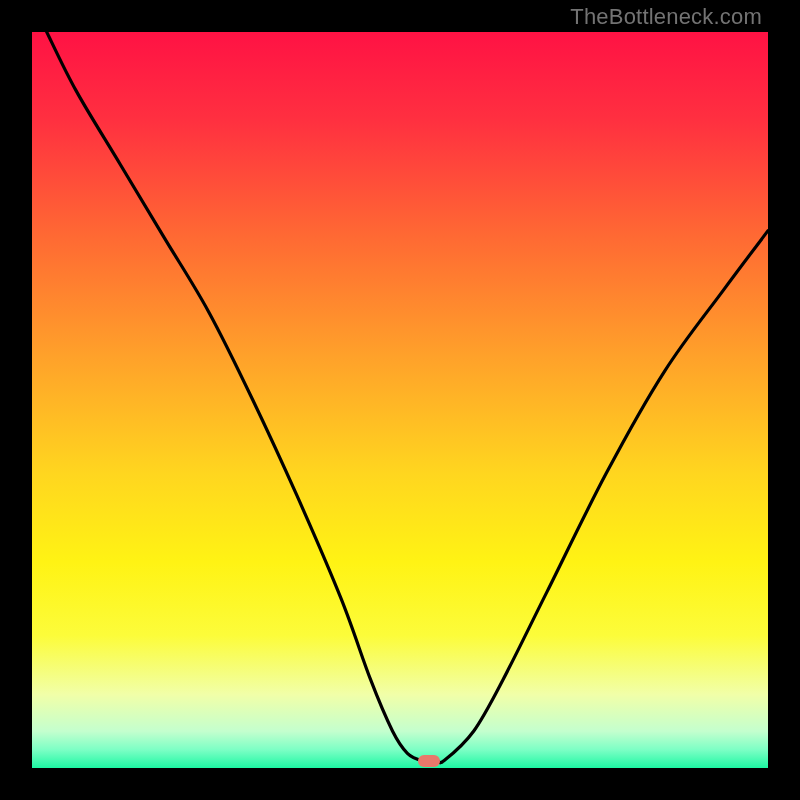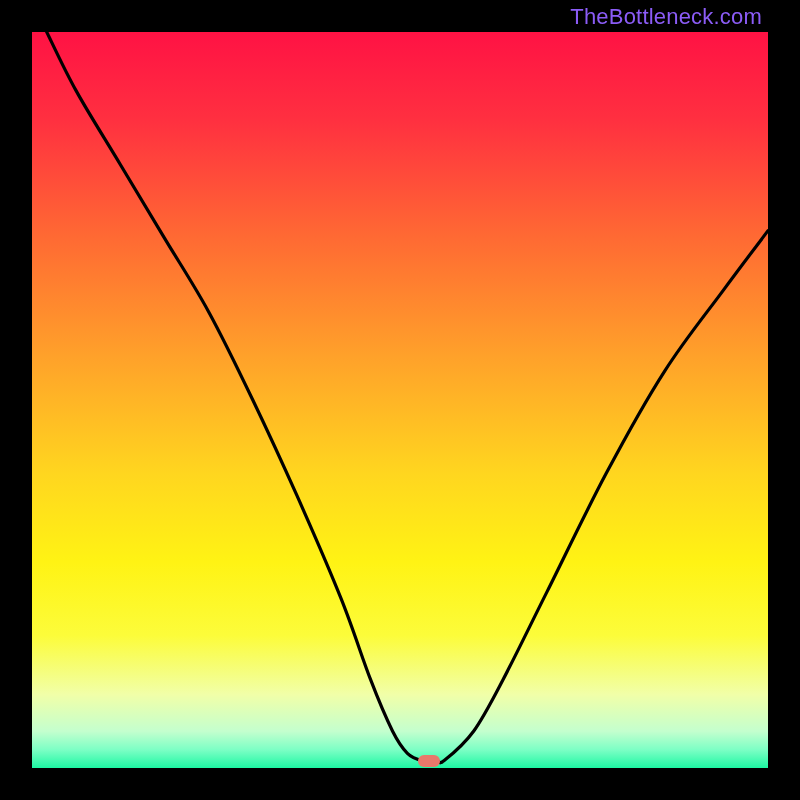--- a/index.html
+++ b/index.html
@@ -25,21 +25,21 @@
     overflow: hidden;
   }
   .gradient-bg {
     position: absolute;
     inset: 0;
   }
   .watermark {
     position: absolute;
     top: 4px;
     right: 38px;
-    color: #8b5cf6;
+    color: #737373;
     font-size: 22px;
     font-weight: 500;
     letter-spacing: 0.2px;
   }
   svg.curve {
     position: absolute;
     inset: 0;
     width: 100%;
     height: 100%;
   }

